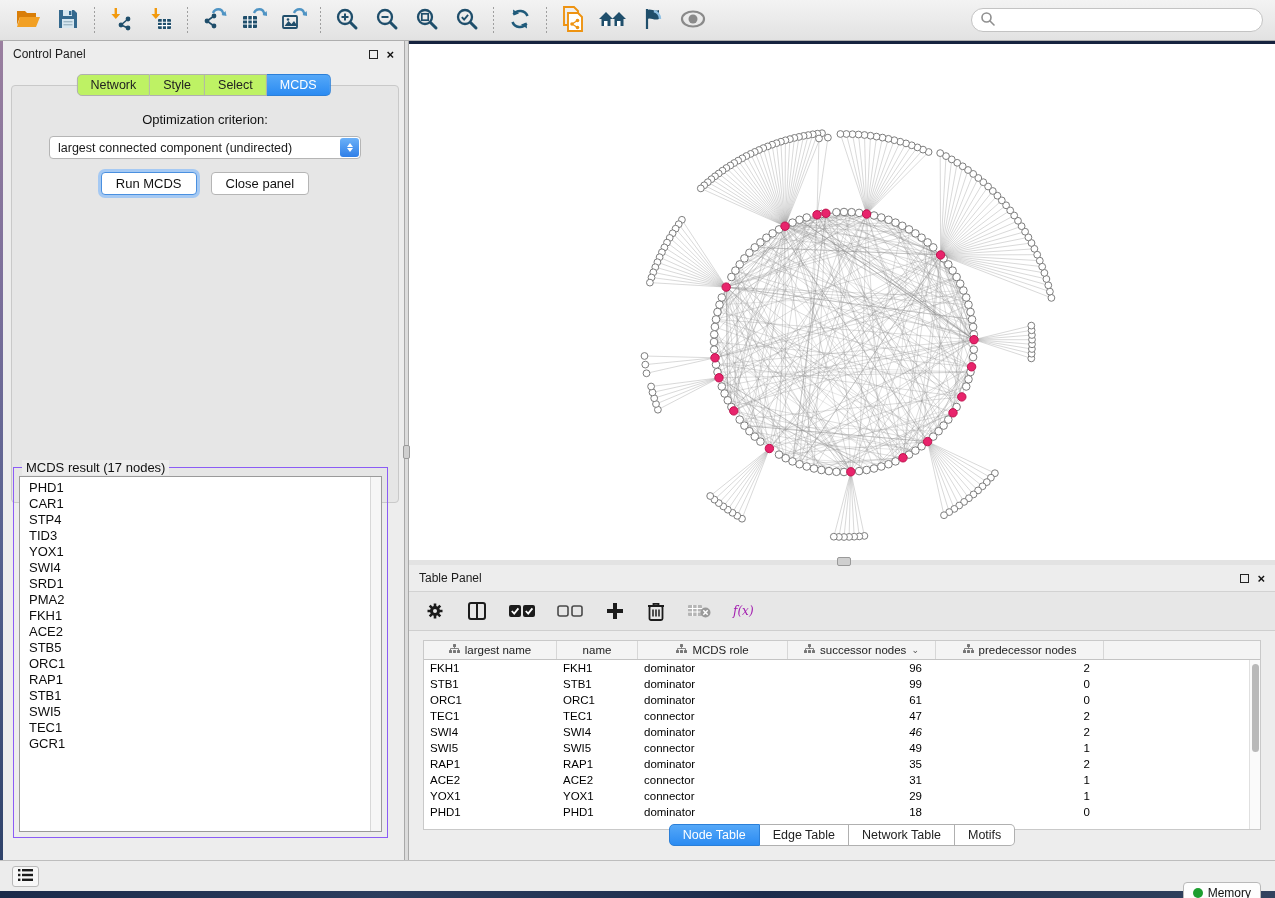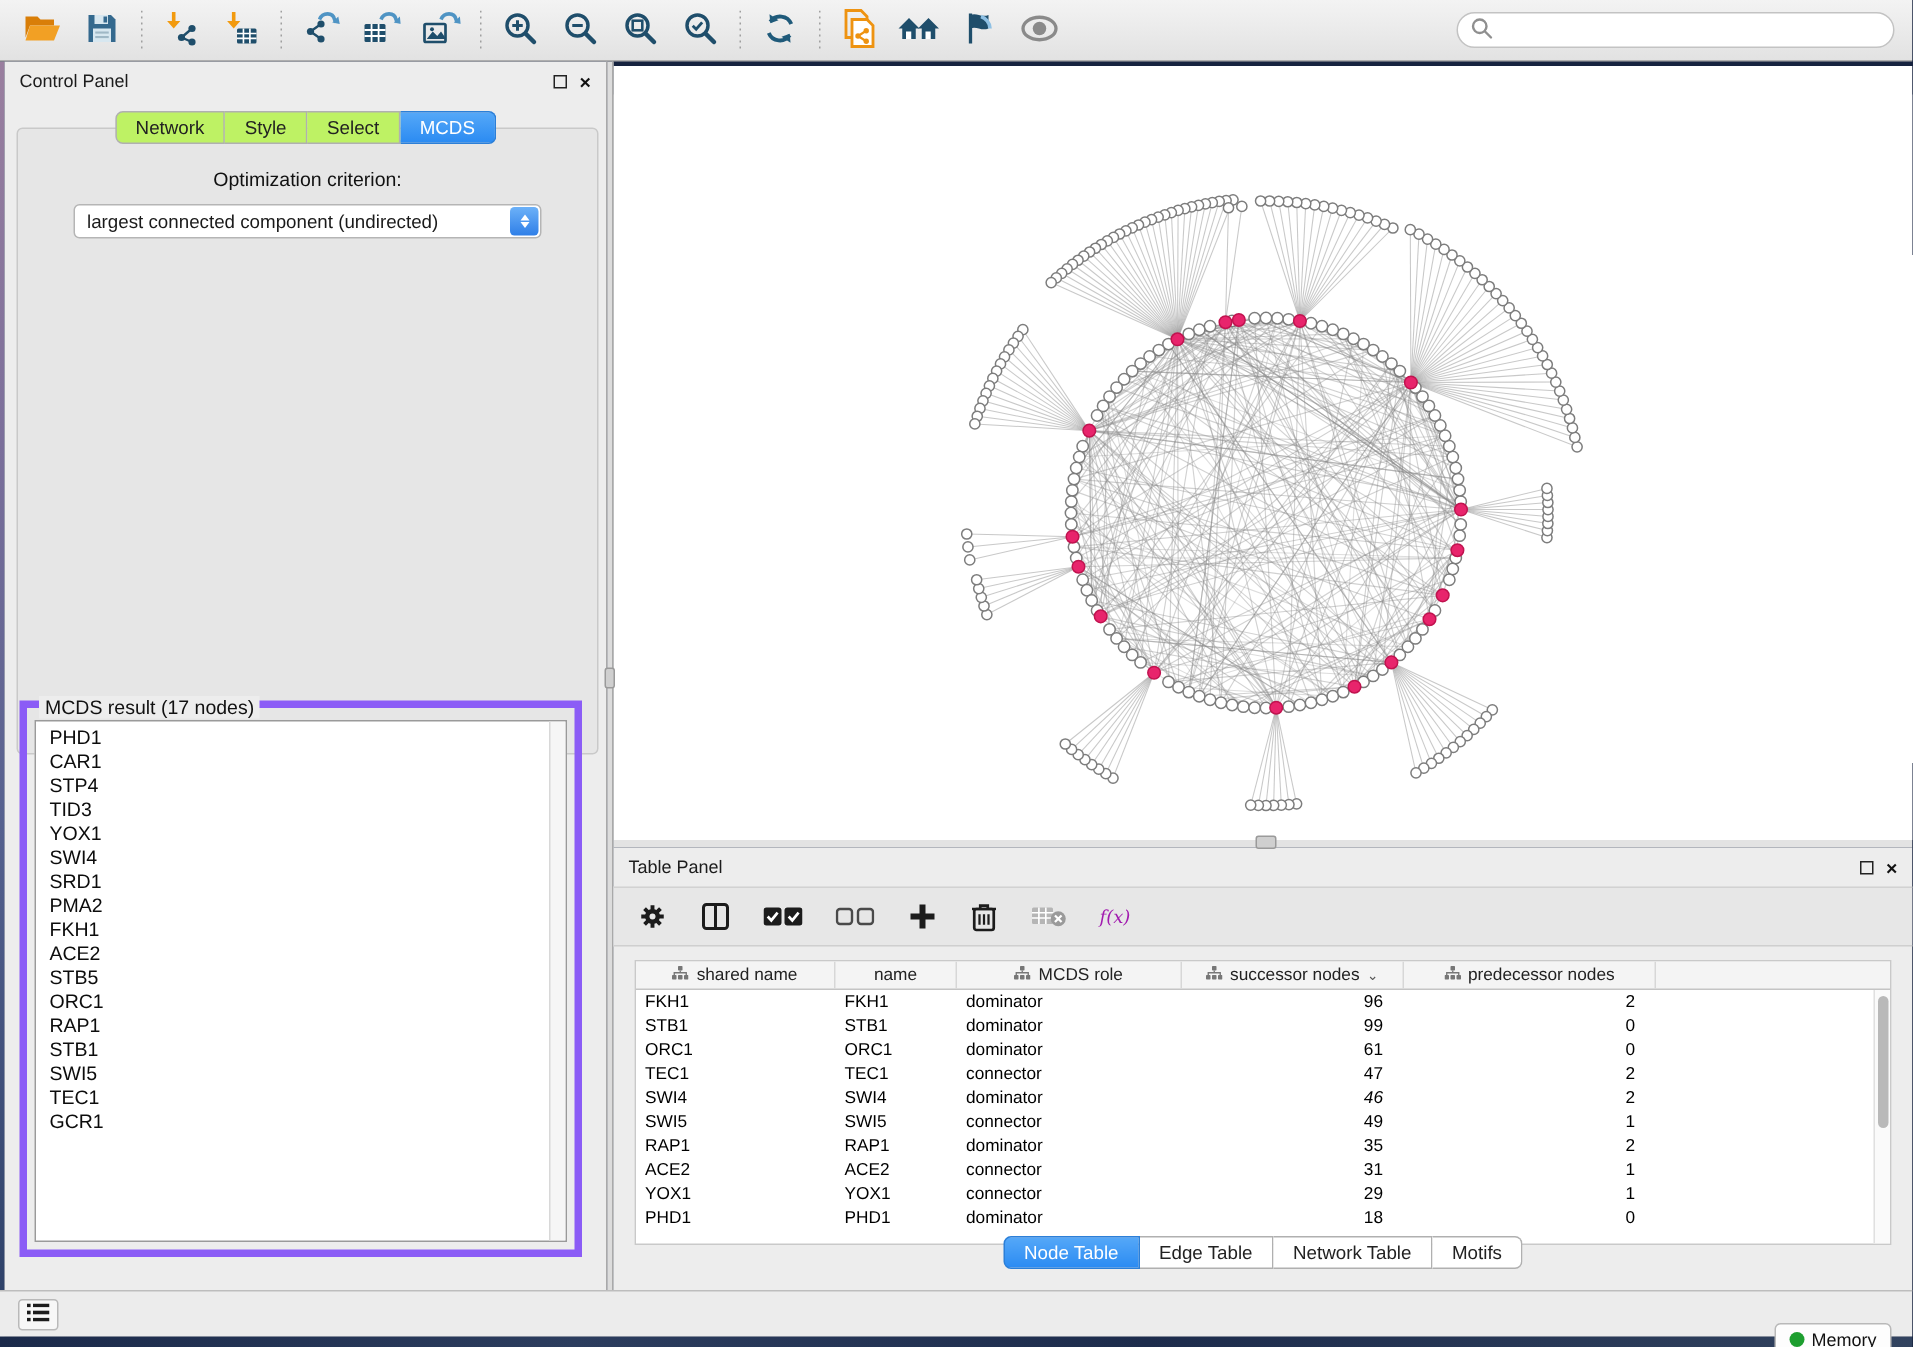--- a/index.html
+++ b/index.html
@@ -47,21 +47,21 @@
     display:flex; align-items:center; position:relative; padding-left:8px; font-size:12.5px; }
   .select-stepper { position:absolute; right:1px; top:1px; width:19px; height:19px; border-radius:3px;
     background:linear-gradient(#6cb1f8,#2f7fe8); display:flex; flex-direction:column; align-items:center; justify-content:center; gap:1px; }
   .select-stepper .tri-up { width:0; height:0; border-left:3.5px solid transparent; border-right:3.5px solid transparent; border-bottom:4.5px solid #fff; }
   .select-stepper .tri-dn { width:0; height:0; border-left:3.5px solid transparent; border-right:3.5px solid transparent; border-top:4.5px solid #fff; }
   .btn-row { display:flex; justify-content:center; gap:14px; margin-top:13px; }
   .mac-btn { height:23px; padding:0 14px; background:#fff; border:1px solid #b5b5b5; border-radius:4px;
     font-size:13px; display:flex; align-items:center; color:#111; font-family:"Liberation Sans",sans-serif; }
   .mac-btn.default-focus { box-shadow:0 0 0 3px #a5c9f3; border-color:#4a90e0; }
 
-  .fieldset { position:absolute; left:10px; top:426px; width:375px; height:371px; border:5px solid #8b5cf6; }
+  .fieldset { position:absolute; left:10px; top:426px; width:375px; height:371px; border:1px solid #8b5cf6; }
   .fieldset-legend { position:absolute; top:-8px; left:8px; background:#ededed; padding:0 4px; font-size:13px; color:#111; }
   .listbox { position:absolute; left:5px; top:8px; right:5px; bottom:5px; background:#fff; border:1px solid #9a9a9a; overflow:hidden; }
   .listbox-items { padding:3px 0 0 9px; font-size:13px; line-height:16px; color:#0c0c0c; }
   .list-scroll { position:absolute; right:0; top:0; bottom:0; width:11px; background:#f6f6f6; border-left:1px solid #d8d8d8; }
 
   
   .v-splitter { position:absolute; left:405px; top:41px; width:4px; height:819px; background:#dcdcdc; border-right:1px solid #a9a9a9; z-index:6; }
   .v-splitter .grip { position:absolute; left:-2px; top:404px; width:7px; height:14px; background:#cfcfcf; border:1px solid #9a9a9a; border-radius:2px; }
 
   .network-window { position:absolute; left:409px; top:44px; width:866px; height:516px; background:#fff; z-index:4; }
@@ -268,20 +268,24 @@
       <div class="seg active">MCDS</div>
     </div>
   <div class="cp-inner">
     <div class="opt-label">Optimization criterion:</div>
     <div class="select-box">
       <span>largest connected component (undirected)</span>
       <span class="select-stepper">
           <span class="tri-up"></span>
           <span class="tri-dn"></span>
         </span>
+    </div>
+    <div class="btn-row">
+      <button class="mac-btn default-focus">Run MCDS</button>
+      <button class="mac-btn">Close panel</button>
     </div>
   </div>
   <div class="fieldset">
     <span class="fieldset-legend">MCDS result (17 nodes)</span>
     <div class="listbox">
       <div class="listbox-items" id="mcds-list">
           <div>PHD1</div>
           <div>CAR1</div>
           <div>STP4</div>
           <div>TID3</div>
@@ -1080,21 +1084,21 @@
         <div class="dt-hcell" style="width: 133px;">
           <span><svg width="11" height="10" viewBox="0 0 11 10">
               <g fill="#777">
                 <rect x="4" y="0" width="3" height="3" rx="0.5"></rect>
                 <rect x="0" y="6" width="3" height="3" rx="0.5"></rect>
                 <rect x="4" y="6" width="3" height="3" rx="0.5"></rect>
                 <rect x="8" y="6" width="3" height="3" rx="0.5"></rect>
                 <path d="M5.5 3v2M1.5 6V4.5h8V6" stroke="#777" fill="none" stroke-width="0.9"></path>
               </g>
             </svg></span>
-          <span>shared name</span>
+          <span>largest name</span>
         </div>
         <div class="dt-hcell" style="width: 81px;">
           <span>name</span>
         </div>
         <div class="dt-hcell" style="width: 150px;">
           <span><svg width="11" height="10" viewBox="0 0 11 10">
               <g fill="#777">
                 <rect x="4" y="0" width="3" height="3" rx="0.5"></rect>
                 <rect x="0" y="6" width="3" height="3" rx="0.5"></rect>
                 <rect x="4" y="6" width="3" height="3" rx="0.5"></rect>

